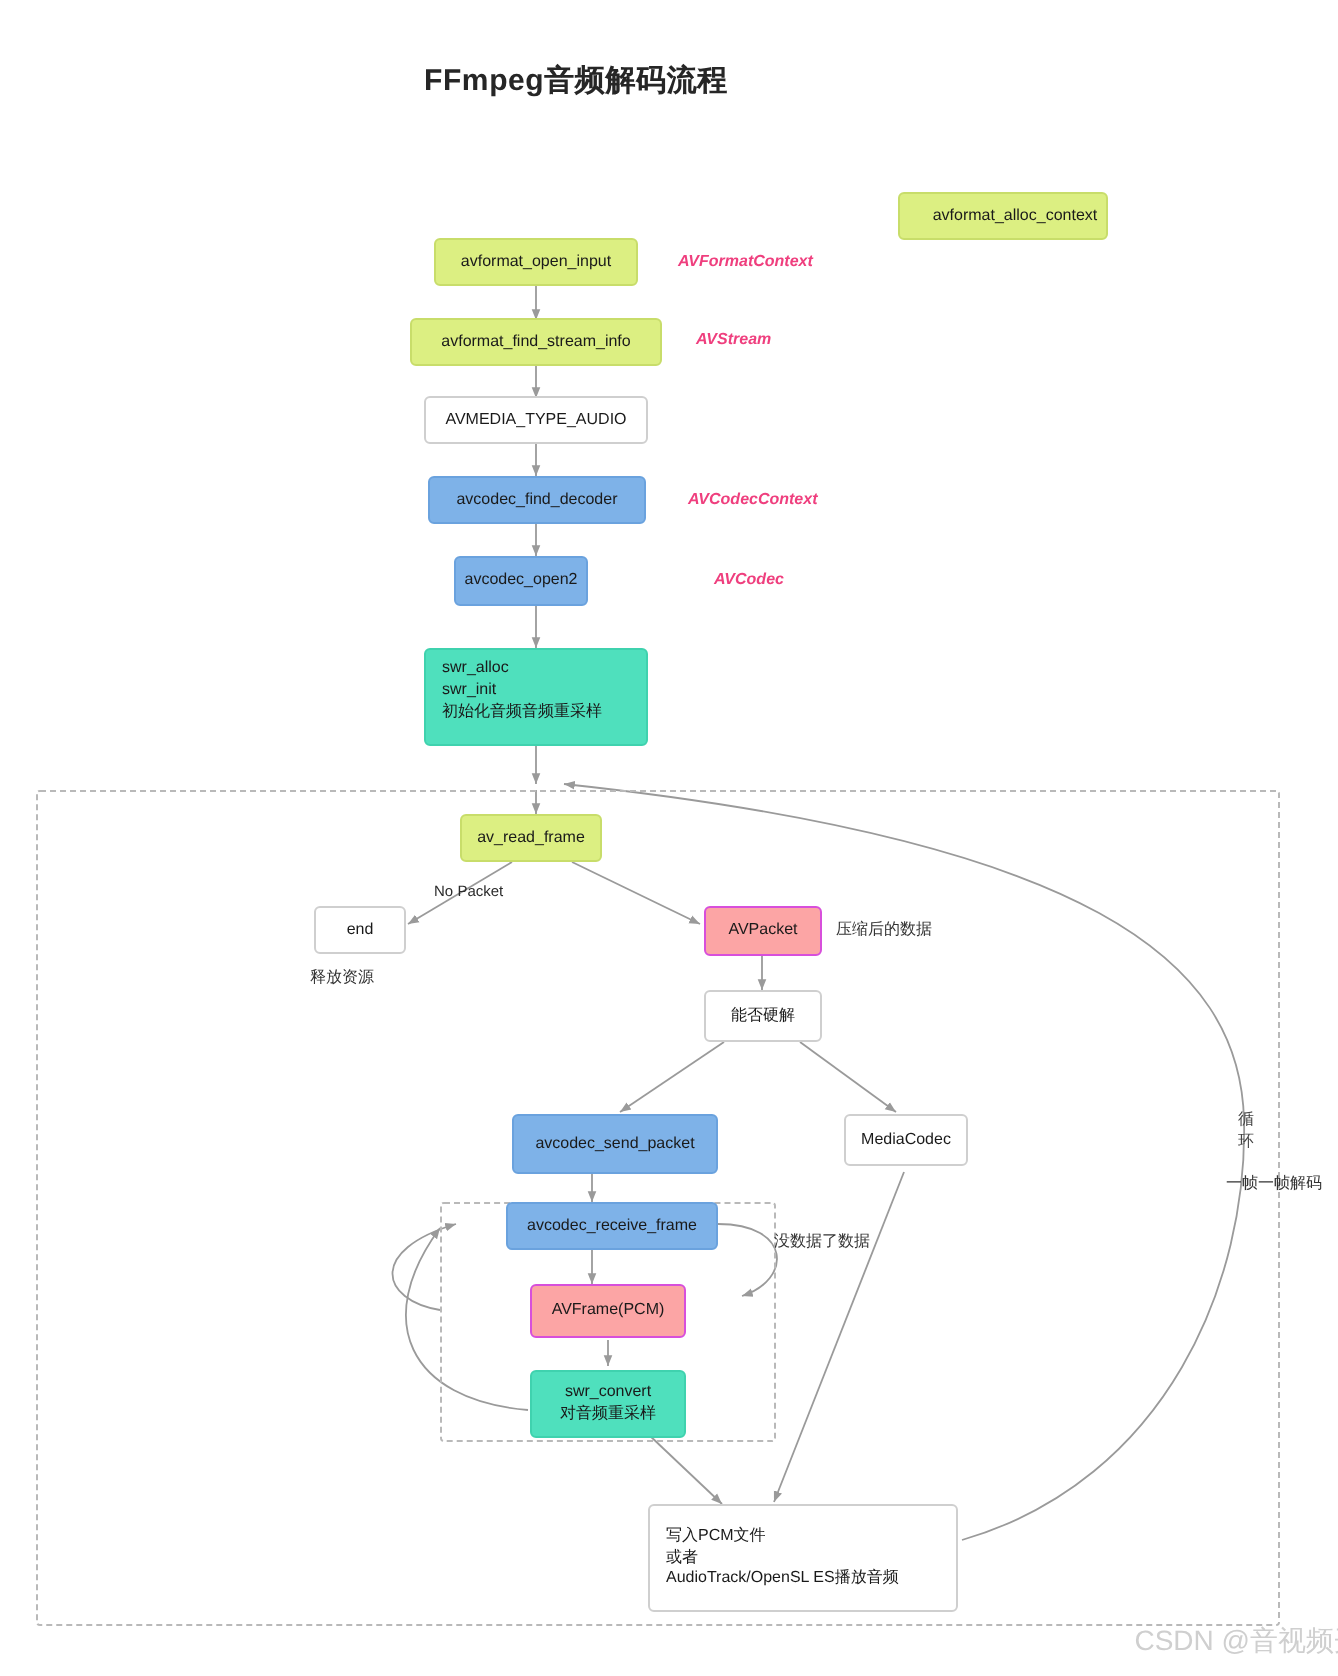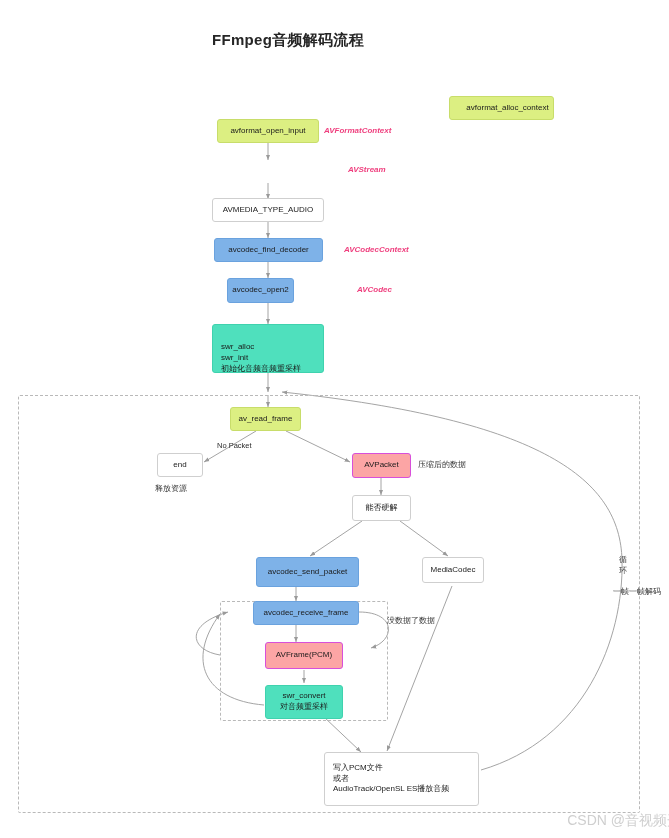--- a/index.html
+++ b/index.html
@@ -180,34 +180,37 @@
   <div class="dashed-box" style="left:196px; top:601px; width:168px; height:120px;"></div>
 
   <div class="node n-green" style="left:425px; top:96px; width:105px; height:24px;padding-left:16px;">
     <span class="line">avformat_alloc_context</span>
   </div>
 
   <div class="node n-green" style="left:193px; top:119px; width:102px; height:24px;">
     <span class="line">avformat_open_input</span>
   </div>
 
+  <div class="node n-green" style="left:181px; top:159px; width:126px; height:24px;">
+    <span class="line">avformat_find_stream_info</span>
+  </div>
 
   <div class="node n-white" style="left:188px; top:198px; width:112px; height:24px;">
     <span class="line">AVMEDIA_TYPE_AUDIO</span>
   </div>
 
   <div class="node n-blue" style="left:190px; top:238px; width:109px; height:24px;">
     <span class="line">avcodec_find_decoder</span>
   </div>
 
   <div class="node n-blue" style="left:203px; top:278px; width:67px; height:25px;">
     <span class="line">avcodec_open2</span>
   </div>
 
-  <div class="node n-teal left-align" style="left:188px; top:324px; width:112px; height:49px; justify-content:flex-start; padding-top:17px;">
+  <div class="node n-teal left-align" style="left:188px; top:324px; width:112px; height:49px; justify-content:flex-start; padding-top:4px;">
     <span class="line">swr_alloc</span>
     <span class="line">swr_init</span>
     <span class="line">初始化音频音频重采样</span>
   </div>
 
   <div class="node n-green" style="left:206px; top:407px; width:71px; height:24px;">
     <span class="line">av_read_frame</span>
   </div>
 
   <div class="node n-white" style="left:133px; top:453px; width:46px; height:24px;">
@@ -242,21 +245,21 @@
     <span class="line">swr_convert</span>
     <span class="line">对音频重采样</span>
   </div>
 
   <div class="node n-white left-align" style="left:300px; top:752px; width:155px; height:54px; justify-content:center;">
     <span class="line">写入PCM文件</span>
     <span class="line">或者</span>
     <span class="line">AudioTrack/OpenSL ES播放音频</span>
   </div>
 
-  <div class="annot" style="left:300px; top:126px;font-style:italic;">AVFormatContext</div>
+  <div class="annot" style="left:315px; top:126px;font-style:italic;">AVFormatContext</div>
   <div class="annot" style="left:324px; top:165px;text-align:center;">AVStream</div>
   <div class="annot" style="left:320px; top:245px;">AVCodecContext</div>
   <div class="annot" style="left:333px; top:285px;">AVCodec</div>
 
   <div class="edge-label" style="left:193px; top:441px;">
     <span class="line">No</span>
     <span class="line">Packet</span>
   </div>
 
   <div class="cn-label" style="left:131px; top:483px;">释放资源</div>

